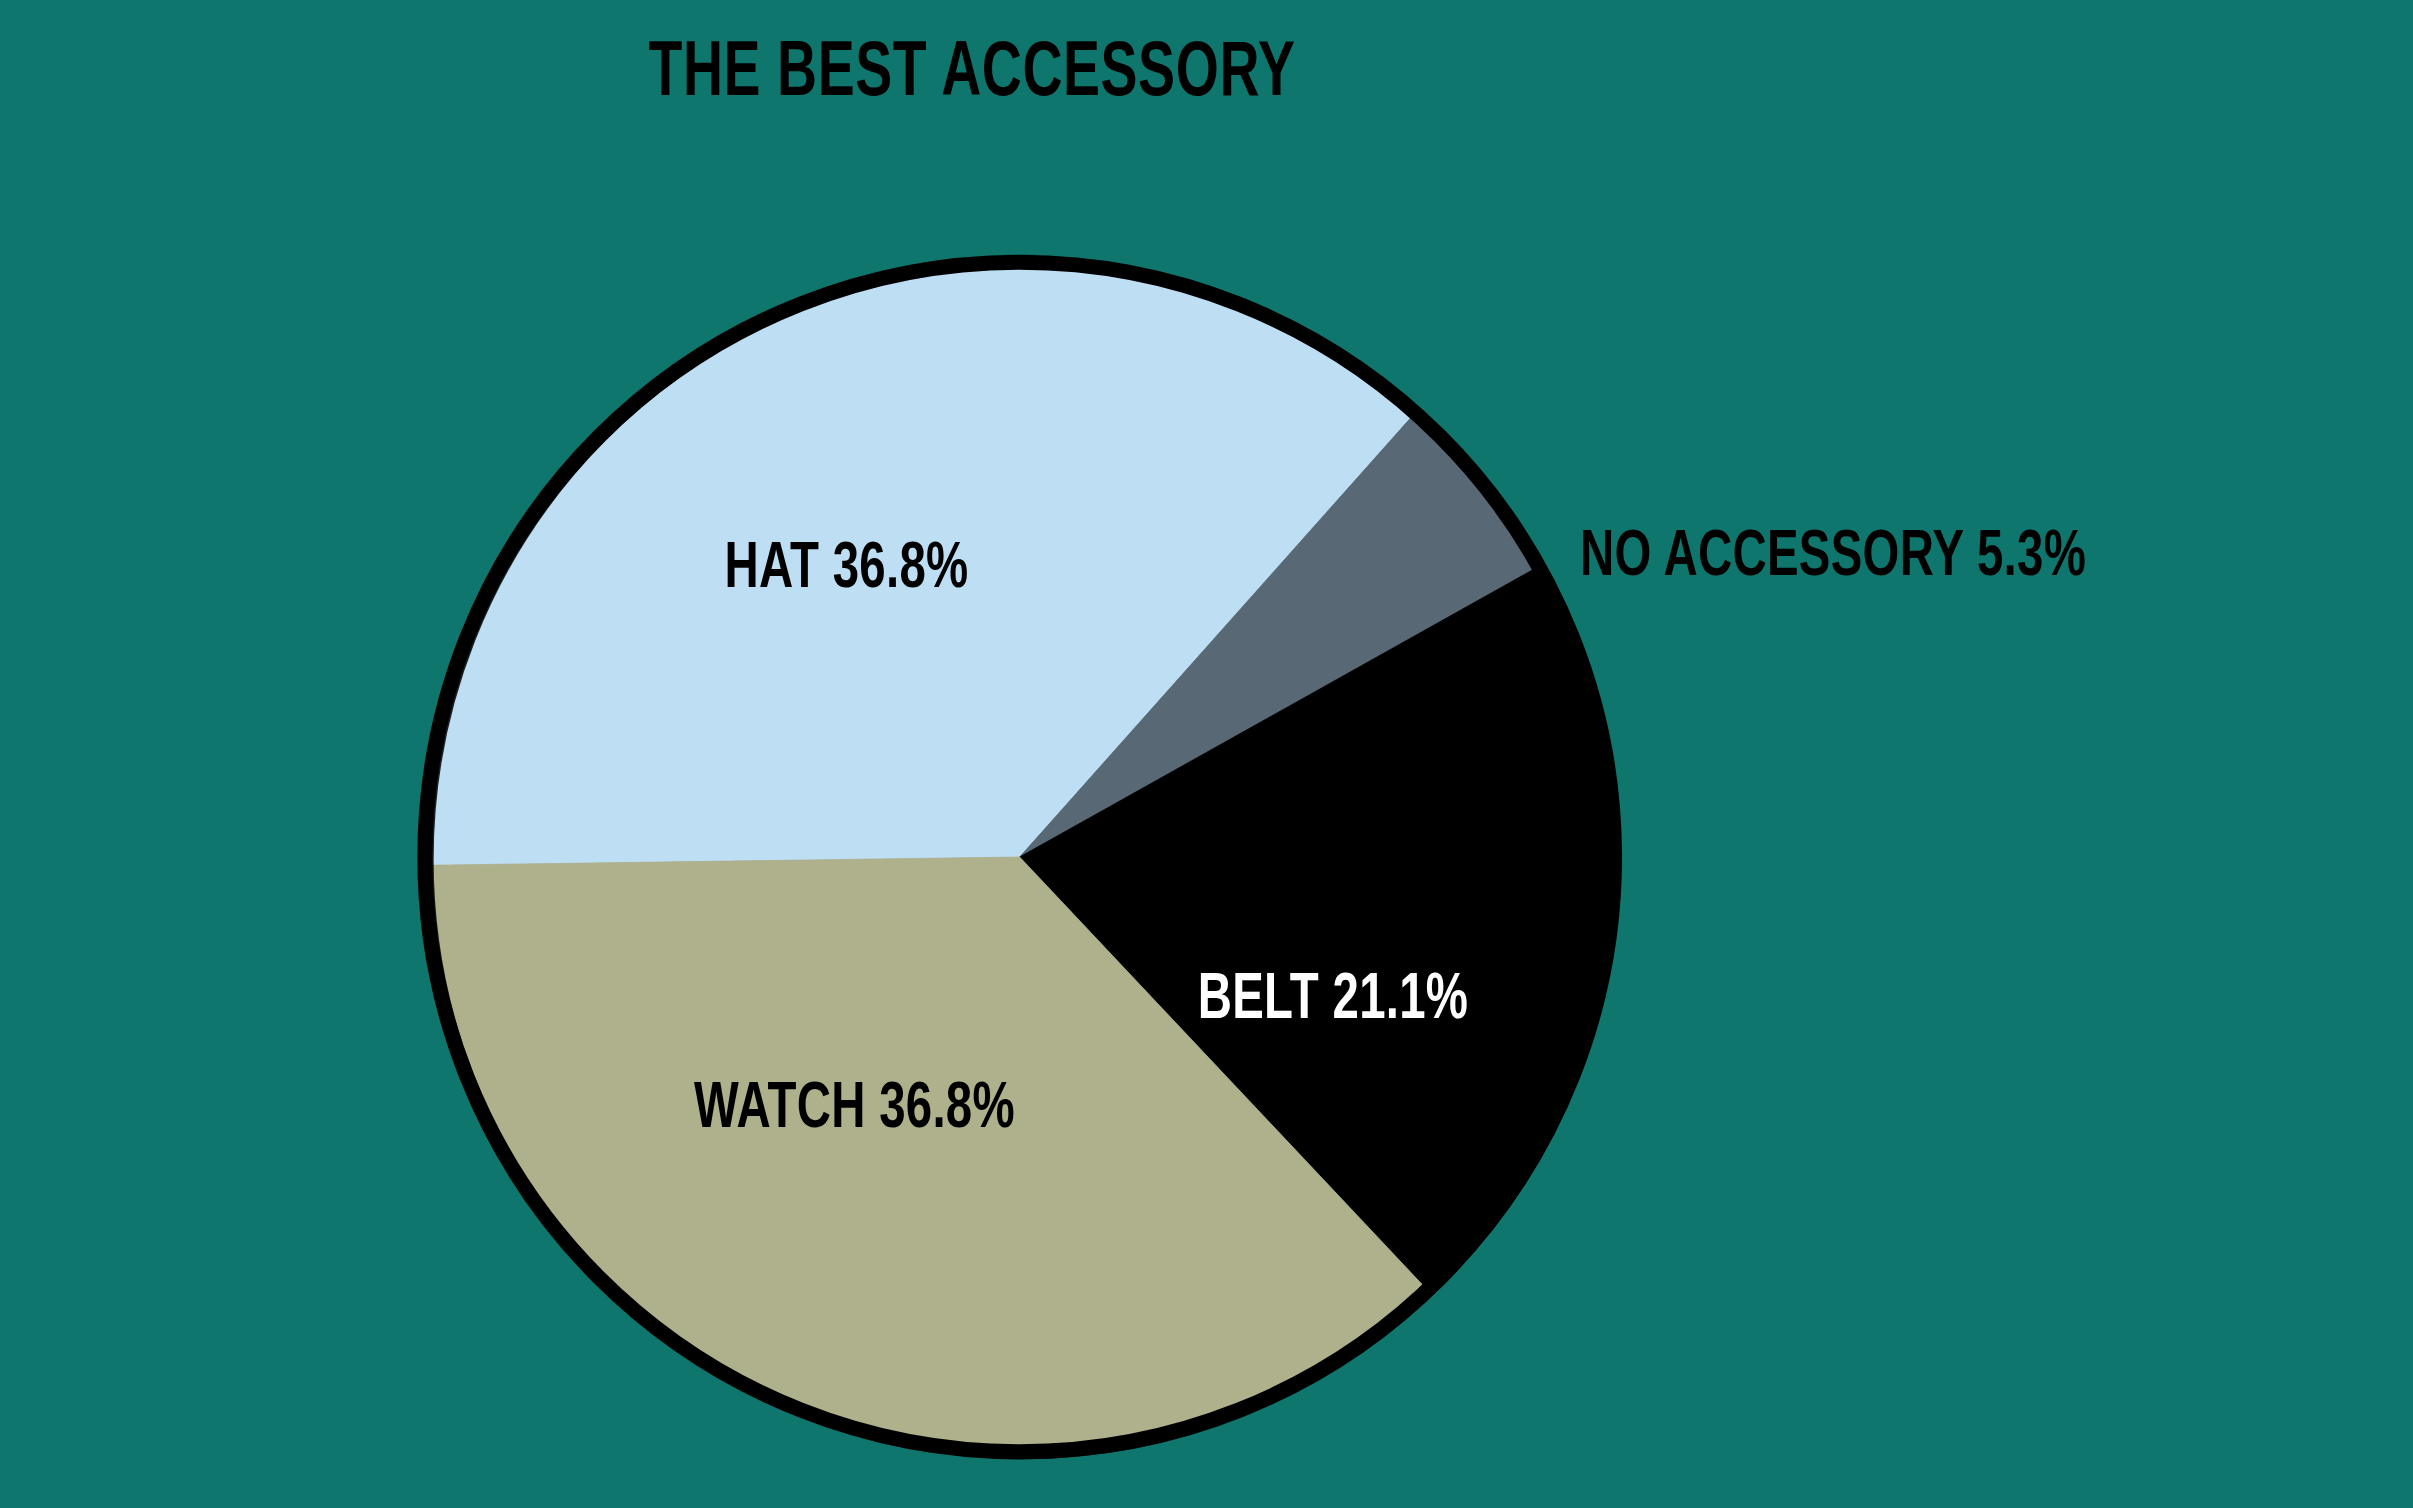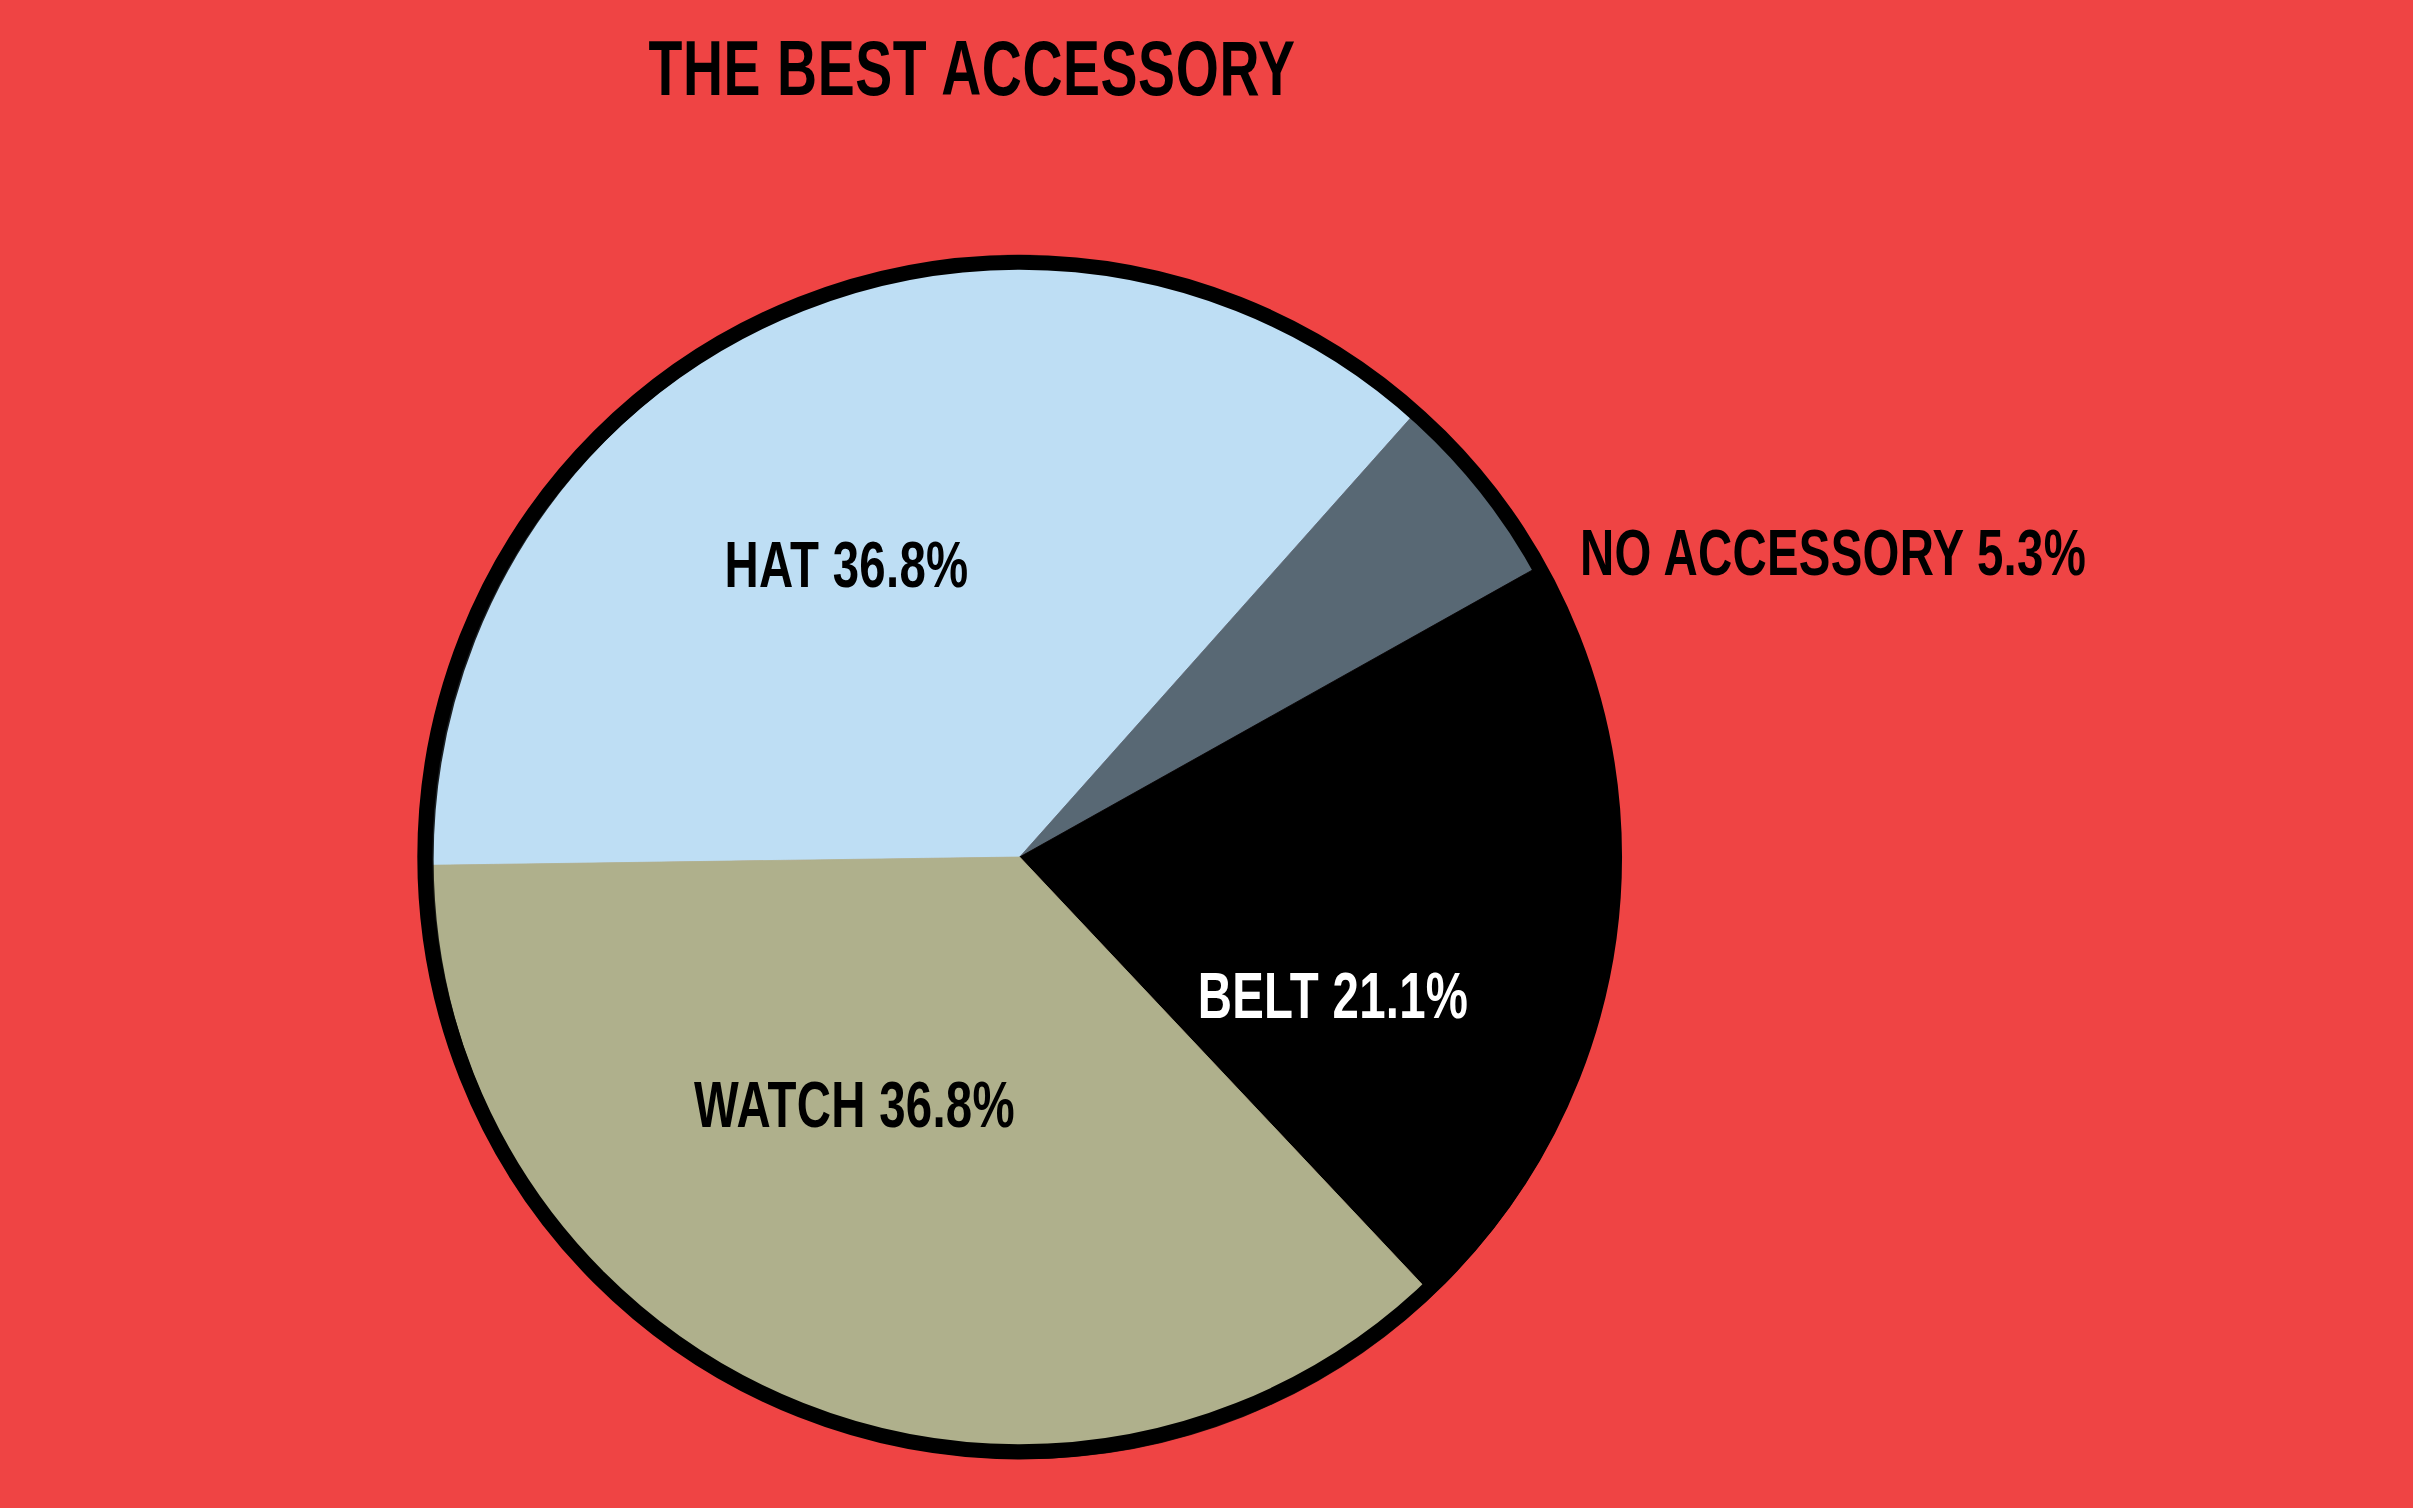--- a/index.html
+++ b/index.html
@@ -12,21 +12,21 @@
     width: 2413px;
     height: 1508px;
     overflow: hidden;
     font-family: "Liberation Sans", sans-serif;
   }
 
   #canvas {
     position: relative;
     width: 2413px;
     height: 1508px;
-    background: #ef4444;
+    background: #0f766e;
   }
 
   
   #chart-title {
     position: absolute;
     left: 0px;
     top: 30px;
     width: 1944px;
     text-align: center;
     font-family: "Liberation Sans Narrow", "Liberation Sans", sans-serif;

